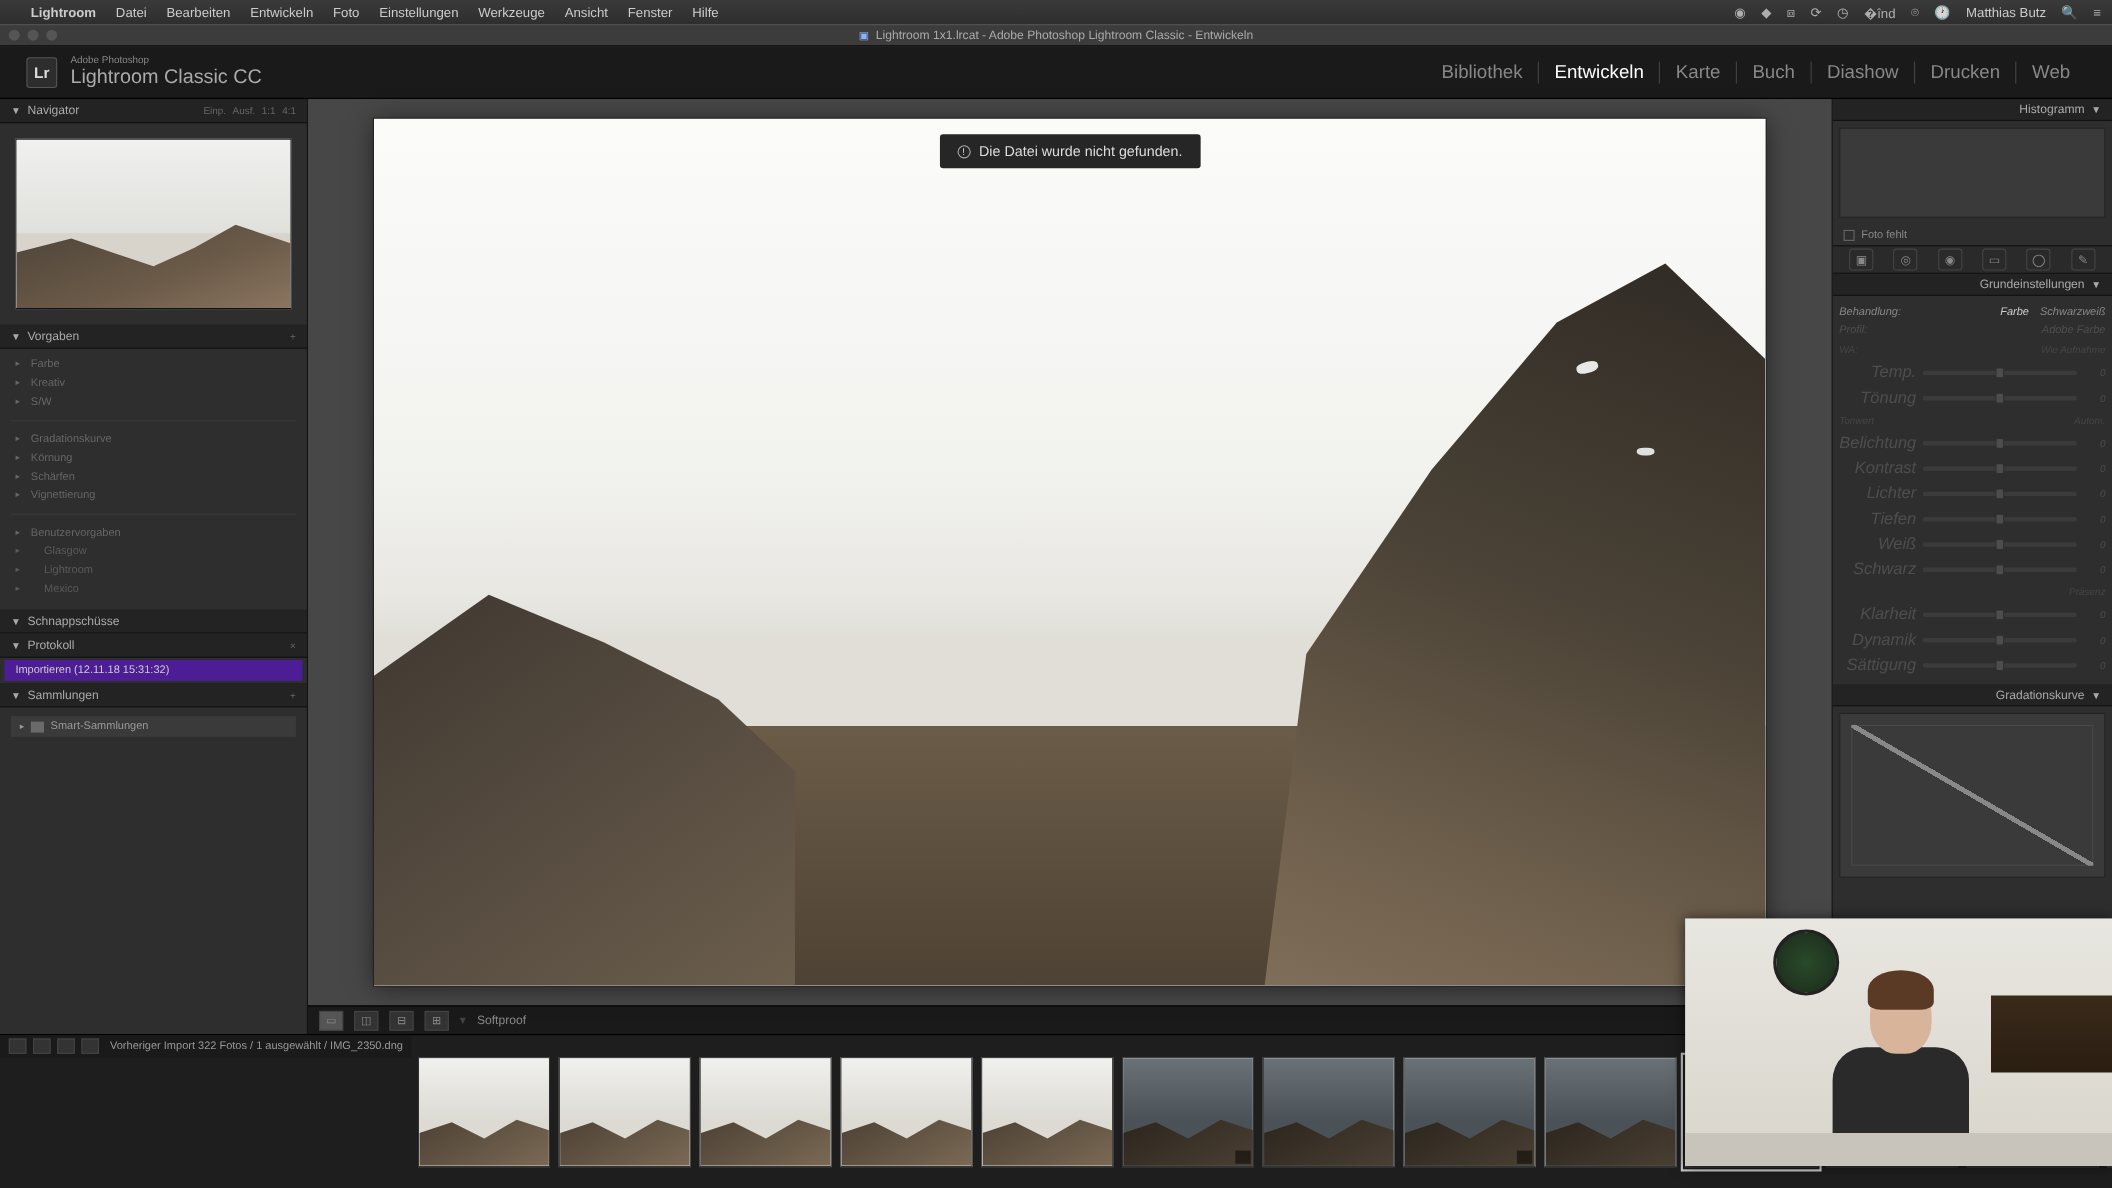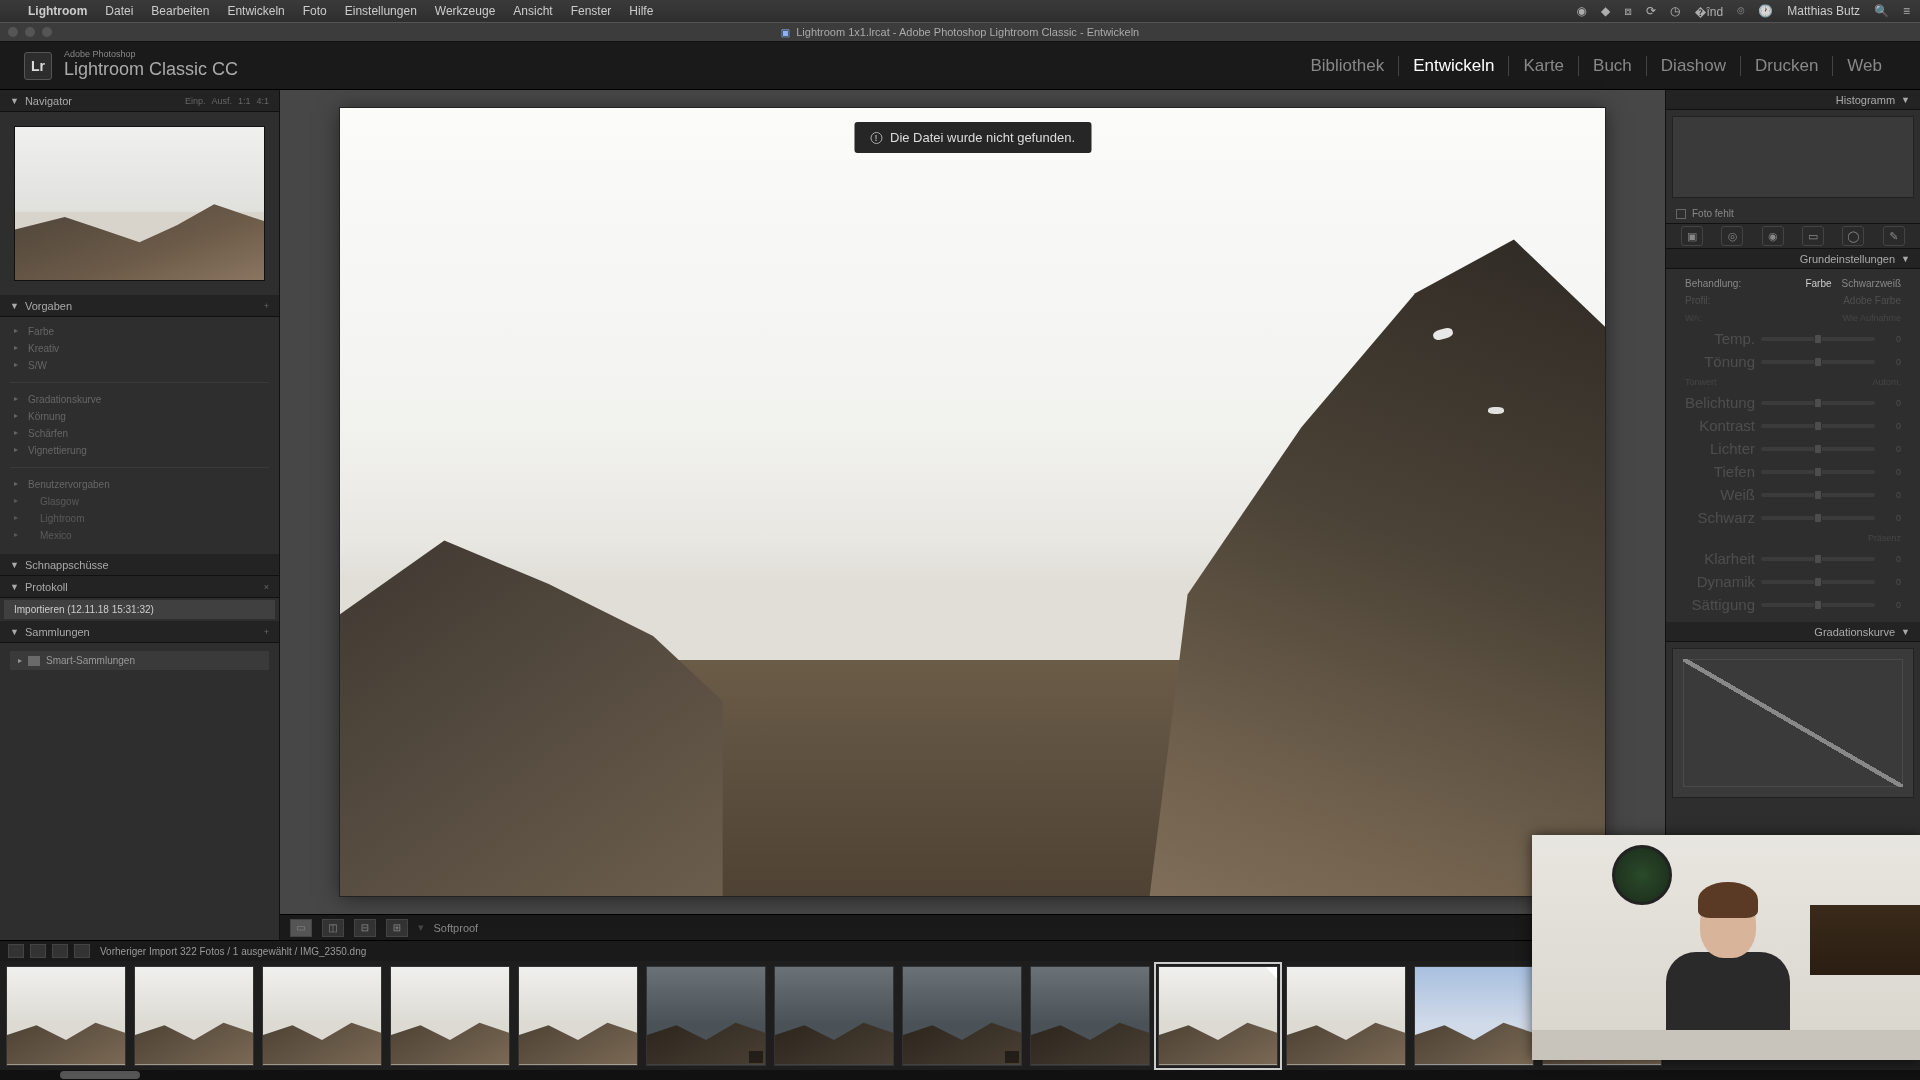--- a/index.html
+++ b/index.html
@@ -43,21 +43,21 @@
 .panel-header .right-small { margin-left: auto; font-size: 9px; color: #666; display: flex; gap: 6px; padding-left: 40px; }
 .navigator-preview { padding: 14px; }
 .nav-img { width: 100%; height: 155px; background: #e8e8e8; border: 1px solid #111; position: relative; overflow: hidden; }
 .nav-img .sky { position: absolute; inset: 0; background: linear-gradient(#f0f0ee,#e0e0dd 55%,#d8d4cc 56%); }
 .nav-img .mtn { position: absolute; bottom: 0; left: 0; right: 0; height: 55%; background: linear-gradient(160deg,#4a4238 0%,#6b5a48 60%,#8a7560 100%); clip-path: polygon(0 40%, 20% 25%, 35% 40%, 50% 55%, 65% 35%, 80% 10%, 100% 30%, 100% 100%, 0 100%); }
 .preset-list { padding: 6px 10px 10px 10px; font-size: 10px; color: #666; }
 .preset-list .item { padding: 3px 0 3px 18px; position: relative; }
 .preset-list .item::before { content: "▸"; position: absolute; left: 4px; font-size: 8px; }
 .preset-list .sub { padding-left: 30px; color: #5a5a5a; }
 .preset-list .divider { height: 1px; background: #3a3a3a; margin: 8px 0; }
-.history-row { background: #404040; color: #ccc; font-size: 10px; padding: 4px 10px; margin: 2px 4px; }
+.history-row { background: #4c1d95; color: #ccc; font-size: 10px; padding: 4px 10px; margin: 2px 4px; }
 .collections-body { padding: 4px 10px; font-size: 10px; color: #999; }
 .coll-row { background: #3a3a3a; padding: 4px 8px; margin: 4px 0; display: flex; align-items: center; gap: 6px; }
 .coll-row .tri2 { font-size: 8px; }
 .coll-row .icon { width: 12px; height: 10px; background: #6a6a6a; }
 
 
 .canvas-wrap { flex: 1; display: flex; align-items: center; justify-content: center; padding: 18px 60px; position: relative; }
 .canvas { width: 100%; height: 100%; background: #eee; position: relative; box-shadow: 0 0 0 1px #222, 0 2px 20px rgba(0,0,0,.5); overflow: hidden; }
 .canvas .sky { position: absolute; inset: 0; background: linear-gradient(#fbfbfa 0%, #f2f2ef 40%, #e8e7e2 55%, #e0ded7 60%); }
 .canvas .mtn-left { position: absolute; left: 0; bottom: 0; width: 55%; height: 55%; background: linear-gradient(145deg,#3a342e,#5a4f42 50%,#7a6b56); clip-path: polygon(0 35%, 15% 18%, 30% 28%, 45% 40%, 55% 55%, 55% 100%, 0 100%); }
@@ -73,37 +73,37 @@
 .ct-sep { color: #444; }
 
 
 .rp-section-header { height: 20px; background: #232323; color: #aaa; font-size: 11px; display: flex; align-items: center; padding: 0 10px; justify-content: flex-end; gap: 6px; border-bottom: 1px solid #111; }
 .rp-section-header .tri { font-size: 9px; }
 .histogram-box { height: 82px; background: #3a3a3a; margin: 6px; border: 1px solid #222; }
 .missing-bar { font-size: 10px; color: #888; padding: 4px 10px; display: flex; align-items: flex-end; gap: 6px; }
 .missing-bar .chk { width: 10px; height: 10px; border: 1px solid #666; }
 .tool-strip { height: 26px; background: #2a2a2a; display: flex; align-items: center; justify-content: space-around; padding: 0 6px; border-top: 1px solid #111; border-bottom: 1px solid #111; }
 .tool-strip .tool { width: 22px; height: 20px; border: 1px solid #444; border-radius: 3px; display: flex; align-items: center; justify-content: center; font-size: 11px; color: #888; }
-.basic-body { padding: 6px 19px; font-size: 10px; color: #888; }
+.basic-body { padding: 6px 6px; font-size: 10px; color: #888; font-style: italic; }
 .basic-row { display: flex; justify-content: space-between; padding: 3px 0; }
 .basic-row .tabs { display: flex; gap: 10px; font-size: 10px; }
 .basic-row .tabs span.on { color: #ccc; }
 .slider-row { display: flex; align-items: center; gap: 6px; padding: 3px 0; opacity: .35; }
 .slider-row .lbl { width: 70px; text-align: right; font-size: 15px; }
 .slider-row .track { flex: 1; height: 4px; background: #555; position: relative; border-radius: 2px; }
 .slider-row .track .thumb { position: absolute; left: 50%; top: -3px; width: 8px; height: 10px; background: #888; border-radius: 2px; transform: translateX(-50%); }
 .slider-row .val { width: 20px; text-align: right; font-size: 9px; }
 .sub-head { text-align: center; font-size: 9px; color: #666; padding: 4px 0; display: flex; justify-content: space-between; opacity: .4; }
 .curve-box { height: 150px; background: #3a3a3a; margin: 6px; border: 1px solid #222; position: relative; }
 .curve-box::before { content: ""; position: absolute; inset: 10px; border: 1px solid #4a4a4a; }
 .curve-box::after { content: ""; position: absolute; left: 10px; bottom: 10px; right: 10px; top: 10px; background: linear-gradient(to top right, transparent 49%, #888 49%, #888 51%, transparent 51%); }
 .rp-circle { position: absolute; top: 6px; left: 6px; width: 12px; height: 12px; border: 1px solid #666; border-radius: 50%; }
 
 
-.filmstrip { height: 140px; background: #1e1e1e; border-top: 1px solid #000; display: flex; flex-direction: column; }
+.filmstrip { height: 140px; background: #1e1e1e; border-top: 1px solid #000; display: flex; flex-direction: row; }
 .fs-info { height: 20px; background: #1a1a1a; display: flex; align-items: center; padding: 0 8px; color: #999; font-size: 10px; gap: 10px; }
 .fs-info .icons { display: flex; gap: 6px; }
 .fs-info .icons span { width: 16px; height: 14px; background: #333; border: 1px solid #444; }
 .fs-strip { flex: 1; display: flex; align-items: center; padding: 4px 6px; gap: 8px; overflow: hidden; }
 .thumb { width: 120px; height: 100px; background: #ddd; border: 1px solid #333; position: relative; flex-shrink: 0; overflow: hidden; }
 .thumb.sel { outline: 2px solid #ccc; outline-offset: 2px; background: #eee; }
 .thumb .tsky { position: absolute; inset: 0; background: linear-gradient(#f0f0ee,#dcdad3 58%); }
 .thumb .tmtn { position: absolute; bottom: 0; left: 0; right: 0; height: 50%; background: linear-gradient(150deg,#4a3f33,#7a6954); clip-path: polygon(0 40%, 25% 20%, 50% 50%, 75% 15%, 100% 35%, 100% 100%, 0 100%); }
 .thumb.dark .tsky { background: linear-gradient(#6a7278,#4a5258 58%); }
 .thumb.dark .tmtn { background: linear-gradient(150deg,#2a241c,#4a3f33); }

